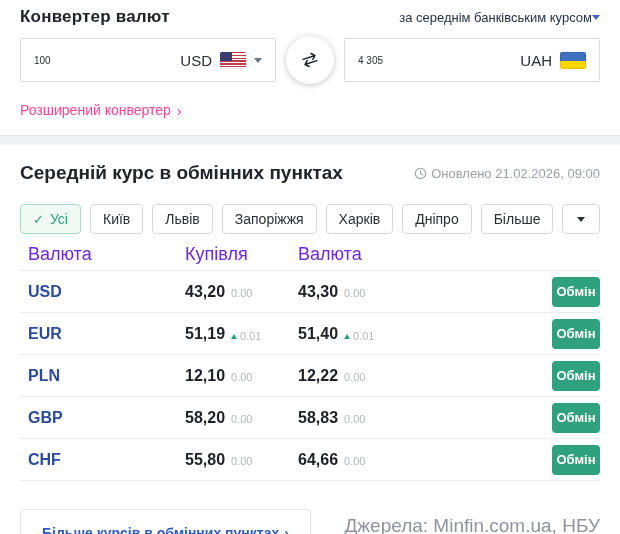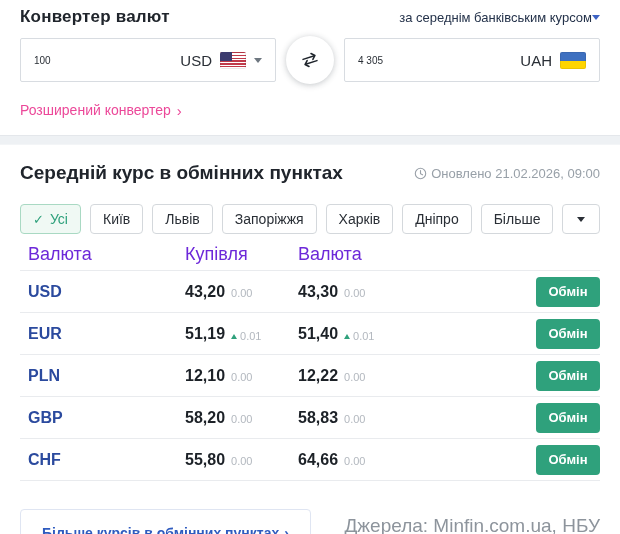--- a/index.html
+++ b/index.html
@@ -79,21 +79,21 @@
   .trow { height: 42px; border-top: 1px solid #E9EBEE; }
   .code {
     font-size: 16px; font-weight: bold; color: #2B4A9E; padding-left: 8px;
     text-decoration: none; cursor: pointer;
   }
   .val-cell { display: flex; align-items: baseline; gap: 6px; }
   .val { font-size: 16px; font-weight: bold; color: #1C2127; }
   .chg { font-size: 11px; color: #B3B8BF; display: inline-flex; align-items: center; gap: 3px; }
   .tri-up { width: 0; height: 0; border-left: 3.5px solid transparent; border-right: 3.5px solid transparent; border-bottom: 5px solid #2FA17C; display: inline-block; }
   .exchange-btn {
-    justify-self: end; width: 64px; height: 30px; background: #2FA17C; border: none;
+    justify-self: end; width: 48px; height: 30px; background: #2FA17C; border: none;
     border-radius: 4px; color: #fff; font-family: "Liberation Sans", sans-serif;
     font-size: 13px; font-weight: bold; cursor: pointer;
   }
   .table-end { border-top: 1px solid #E9EBEE; }
 
   .bottom-row { display: flex; justify-content: space-between; align-items: flex-start; margin-top: 28px; }
   .more-btn {
     border: 1px solid #DFE5F2; background: #fff; border-radius: 4px;
     padding: 15px 21px; color: #2F5BBF; font-family: "Liberation Sans", sans-serif;
     font-size: 14px; font-weight: bold; cursor: pointer;

